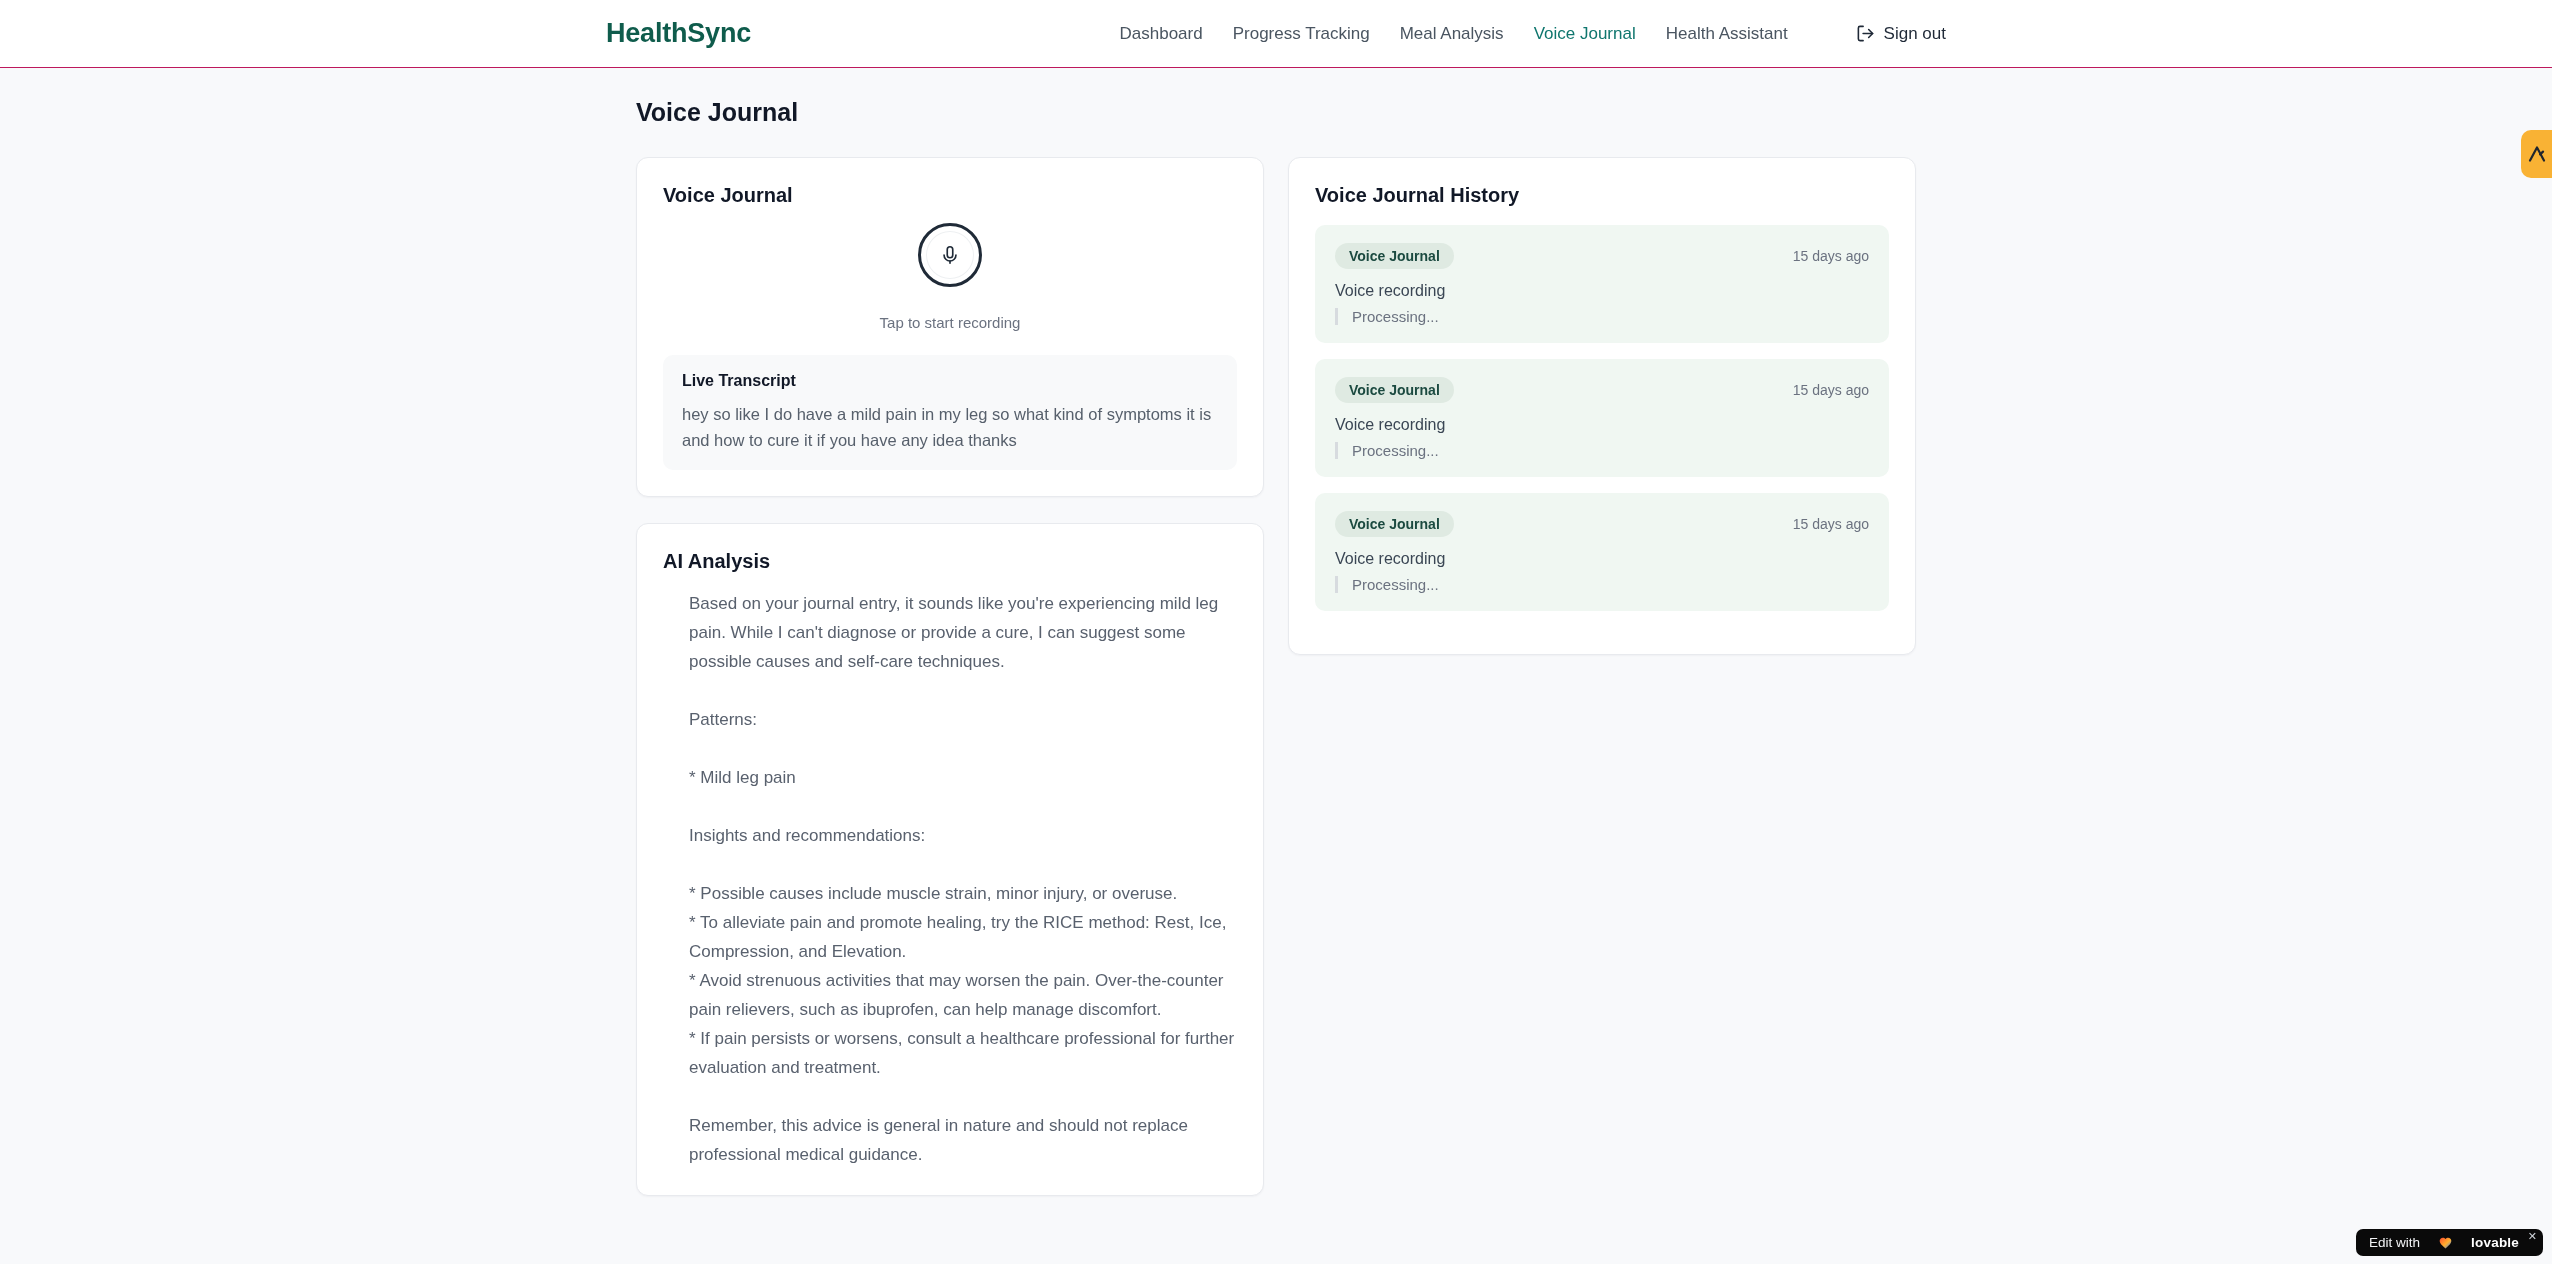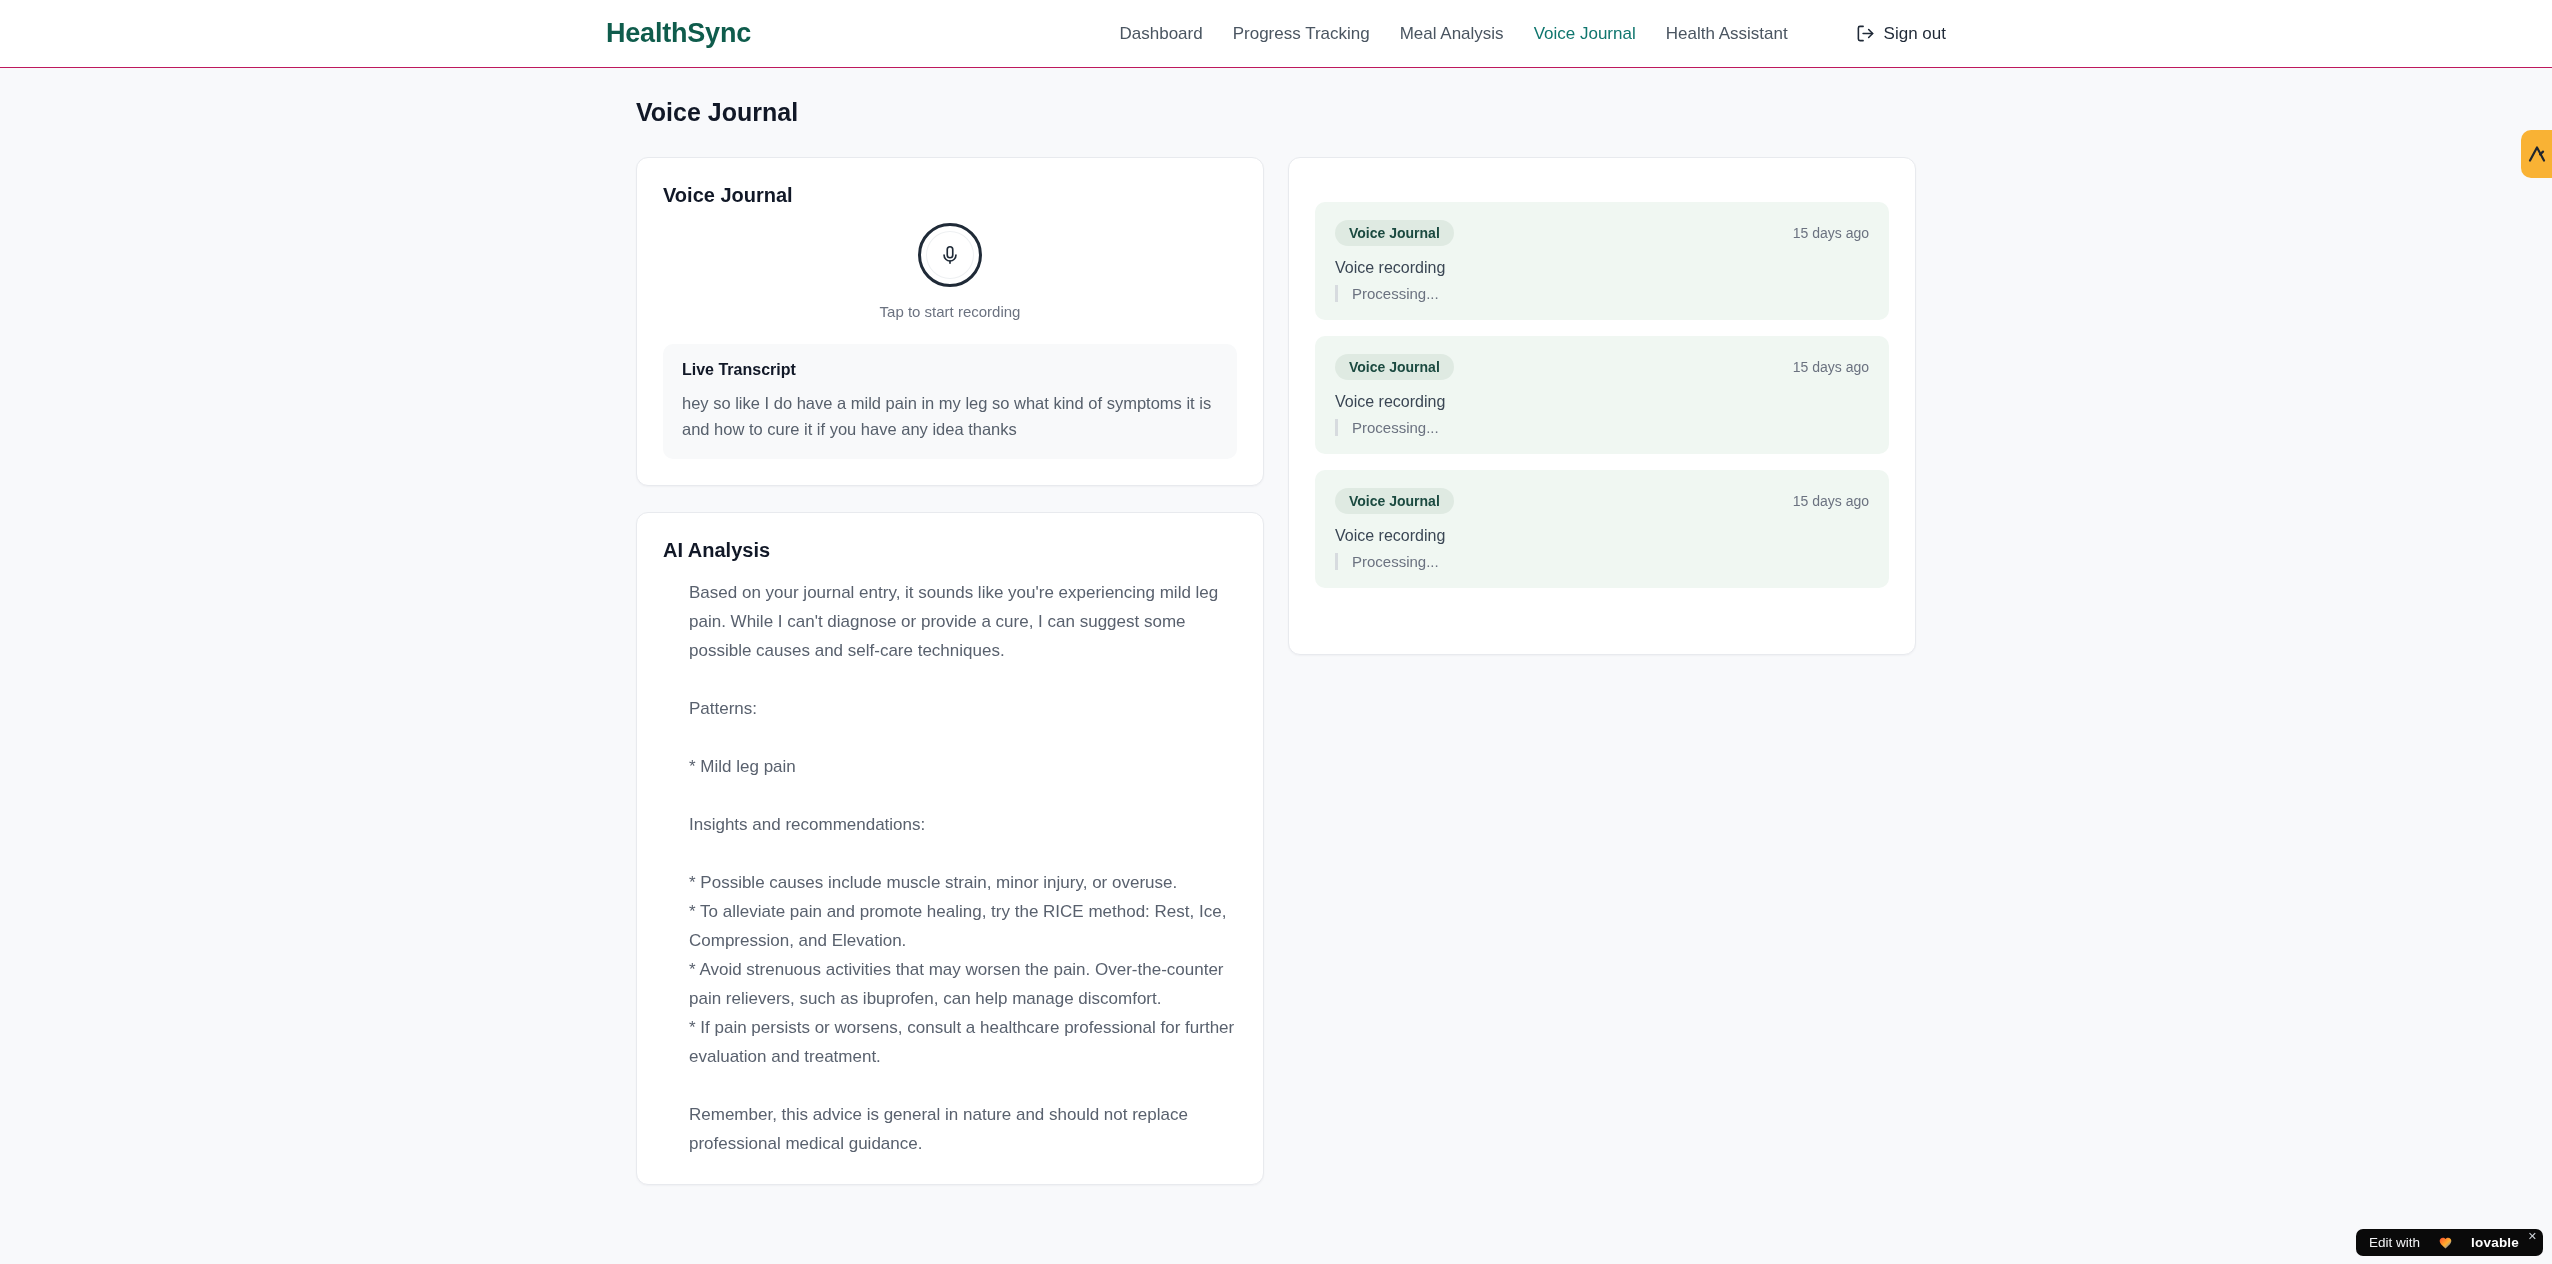--- a/index.html
+++ b/index.html
@@ -50,21 +50,21 @@
   }
   .card-title{font-size:20px;font-weight:600;color:var(--text-dark);}
   
   .mic-area{text-align:center;padding-top:16px;}
   .mic-btn{
     width:64px;height:64px;border-radius:50%;background:#ffffff;
     border:3px solid #1f2a37;display:inline-flex;align-items:center;justify-content:center;
     box-shadow:inset 0 0 0 5px #ffffff, inset 0 0 0 6px #eef0f2;cursor:pointer;
   }
   .mic-btn svg{width:22px;height:22px;stroke:#1f2a37;fill:none;stroke-width:1.8;stroke-linecap:round;stroke-linejoin:round;}
-  .mic-hint{margin-top:16px;font-size:15px;color:var(--text-gray);}
+  .mic-hint{margin-top:27px;font-size:15px;color:var(--text-gray);}
   .transcript-box{margin-top:24px;background:#f8f9fa;border-radius:10px;padding:17px 19px;}
   .transcript-title{font-size:16px;font-weight:600;color:var(--text-dark);}
   .transcript-text{margin-top:11px;font-size:16.5px;line-height:26px;color:#57606c;}
   
   .analysis-text{margin-top:16px;font-size:17px;line-height:29px;color:var(--text-mid);white-space:pre-line;margin-left:26px;}
   
   .history-card{min-height:498px;}
   .history-list{margin-top:18px;display:flex;flex-direction:column;gap:16px;}
   .history-entry{background:var(--history-bg);border-radius:10px;padding:18px 20px;cursor:pointer;}
   .entry-top{display:flex;align-items:center;justify-content:space-between;}
@@ -161,20 +161,21 @@
 * To alleviate pain and promote healing, try the RICE method: Rest, Ice, Compression, and Elevation.
 * Avoid strenuous activities that may worsen the pain. Over-the-counter pain relievers, such as ibuprofen, can help manage discomfort.
 * If pain persists or worsens, consult a healthcare professional for further evaluation and treatment.
 
 Remember, this advice is general in nature and should not replace professional medical guidance.</div>
       </section>
 
     </div>
 
     <section class="card history-card">
+      <h2 class="card-title">Voice Journal History</h2>
       <div class="history-list">
 
         <div class="history-entry">
           <div class="entry-top">
             <span class="entry-badge">Voice Journal</span>
             <span class="entry-time">15 days ago</span>
           </div>
           <div class="entry-label">Voice recording</div>
           <div class="entry-status">Processing...</div>
         </div>

